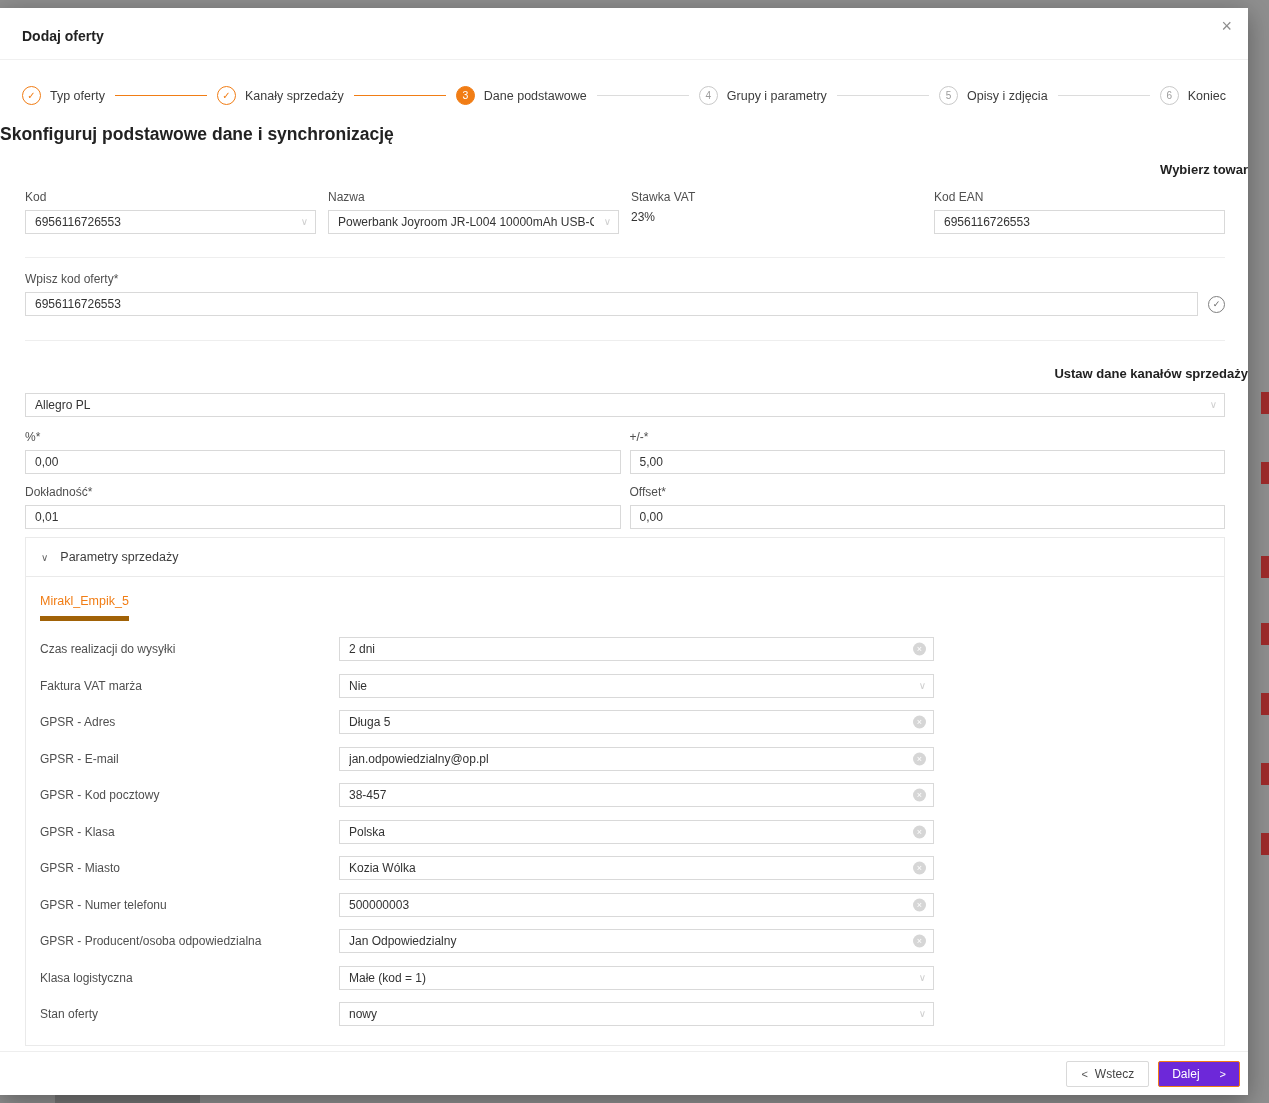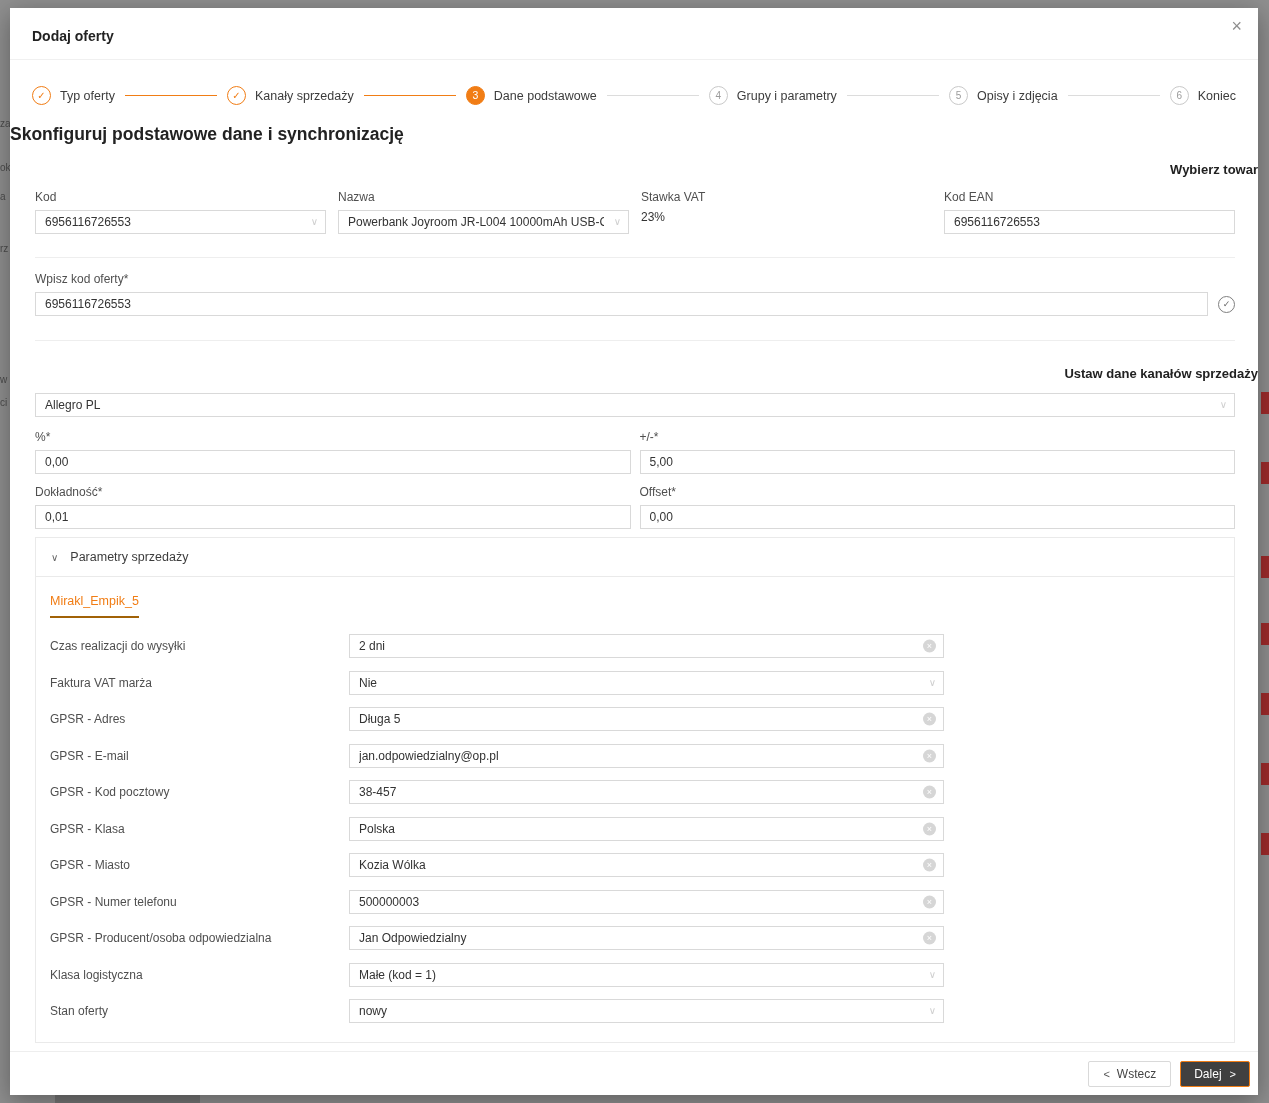--- a/index.html
+++ b/index.html
@@ -9,21 +9,21 @@
     background:#8f8f8f;
     font-family:"Liberation Sans", sans-serif;
     color:#333;
   }
   
   .bg-frag { position:absolute; left:0; font-size:10px; color:#4c4c4c; }
   .red-frag { position:absolute; left:1261px; width:8px; height:22px; background:#9e2b2b; }
   .bottom-dark { position:absolute; left:55px; top:1095px; width:145px; height:8px; background:#757575; }
   
   .modal {
-    position:absolute; left:10px; top:8px; width:1248px; height:1087px;
+    position:absolute; left:0; top:8px; width:1248px; height:1087px;
     background:#fff; box-shadow:0 6px 24px rgba(0,0,0,.35);
   }
   .modal-header {
     height:52px; padding:19px 22px 0 22px;
     border-bottom:1px solid #f0f0f0; position:relative;
   }
   .modal-title { font-size:14px; font-weight:bold; color:#222; }
   .close-x {
     position:absolute; right:16px; top:9px; font-size:18px; color:#8f8f8f;
     cursor:pointer; line-height:1;
@@ -79,21 +79,21 @@
   
   .panel { margin:8px 23px 0 25px; border:1px solid #eaeaea; }
   .panel-header {
     display:flex; align-items:center; padding:12px 15px;
     border-bottom:1px solid #eaeaea; cursor:pointer;
   }
   .panel-header .collapse-chev { font-size:10px; color:#666; margin-right:12px; }
   .panel-header-label { font-size:12.5px; color:#3c3c3c; }
   .tab {
     display:inline-block; margin:17px 0 0 14px; padding-bottom:8px;
-    font-size:12.5px; color:#f17d15; border-bottom:2px solid #a16207; cursor:pointer;
+    font-size:12.5px; color:#f17d15; border-bottom:5px solid #a16207; cursor:pointer;
   }
   .rows { padding:10px 14px 12px 14px; }
   .p-row { display:flex; align-items:center; height:36.5px; }
   .p-label { flex:0 0 299px; font-size:12px; color:#4f4f4f; }
   .p-field { position:relative; width:595px; }
   .p-field input {
     width:100%; height:24px; border:1px solid #d9d9d9; background:#fff;
     font-family:"Liberation Sans", sans-serif; font-size:12px; color:#333;
     padding:0 28px 0 9px; outline:none;
   }
@@ -110,21 +110,21 @@
   }
   .btn {
     height:26px; display:inline-flex; align-items:center; justify-content:center;
     font-size:12px; border-radius:2px; cursor:pointer;
   }
   .btn-back {
     background:#fff; border:1px solid #d9d9d9; color:#444; padding:0 14px; margin-right:9px;
   }
   .btn-back .arrow { margin-right:7px; font-size:11px; color:#555; }
   .btn-next {
-    background:#404040; border:1px solid #f17d15; color:#fff; padding:0 13px;
+    background:#6d28d9; border:1px solid #f17d15; color:#fff; padding:0 13px;gap:12px;
   }
   .btn-next .arrow { margin-left:8px; font-size:11px; color:#fff; }
 </style>
 </head>
 <body>
 
 <span class="bg-frag" style="top:118px">za</span>
 <span class="bg-frag" style="top:162px">ok</span>
 <span class="bg-frag" style="top:191px">a</span>
 <span class="bg-frag" style="top:243px">rz</span>

